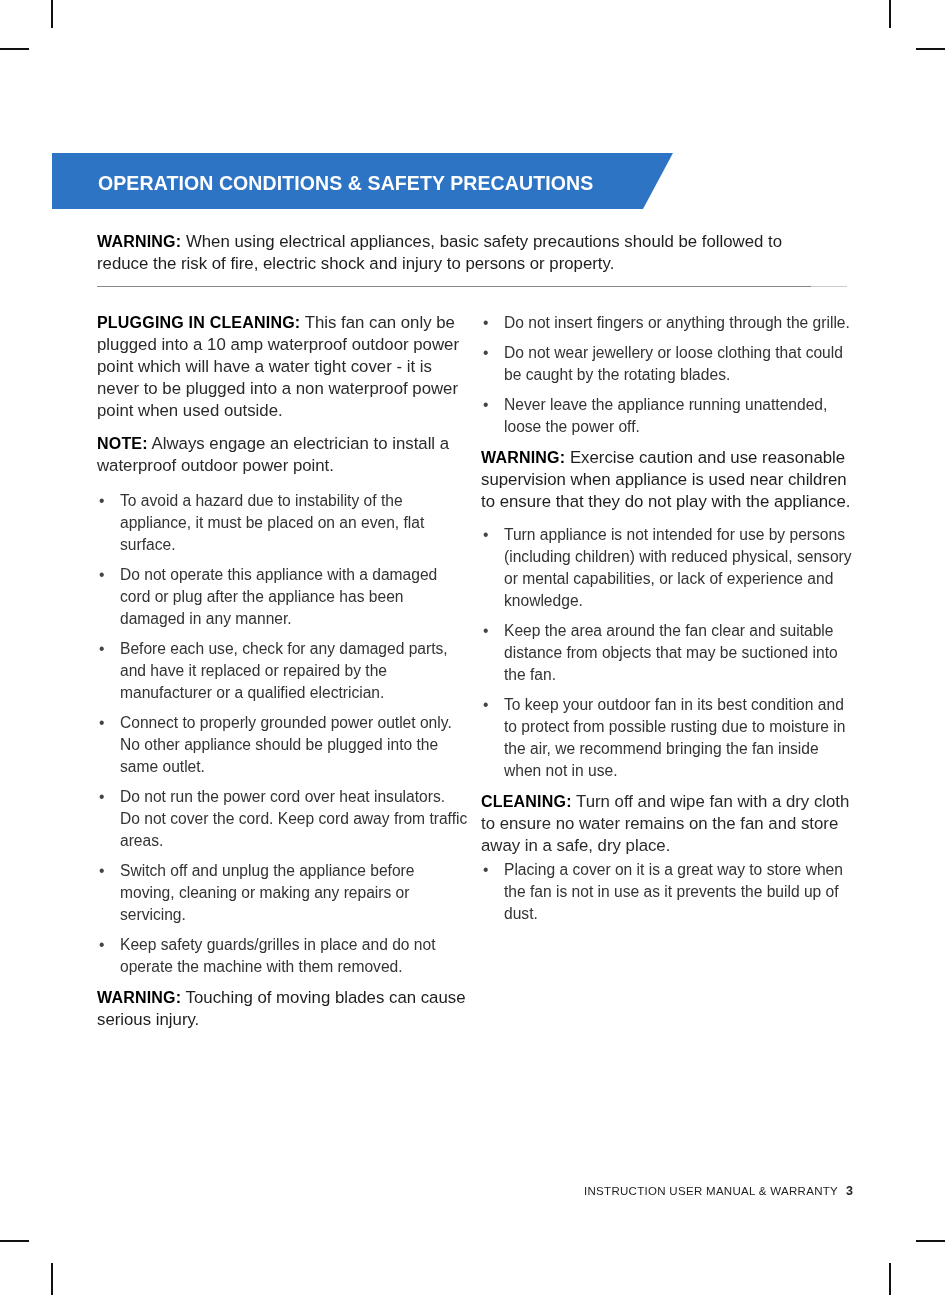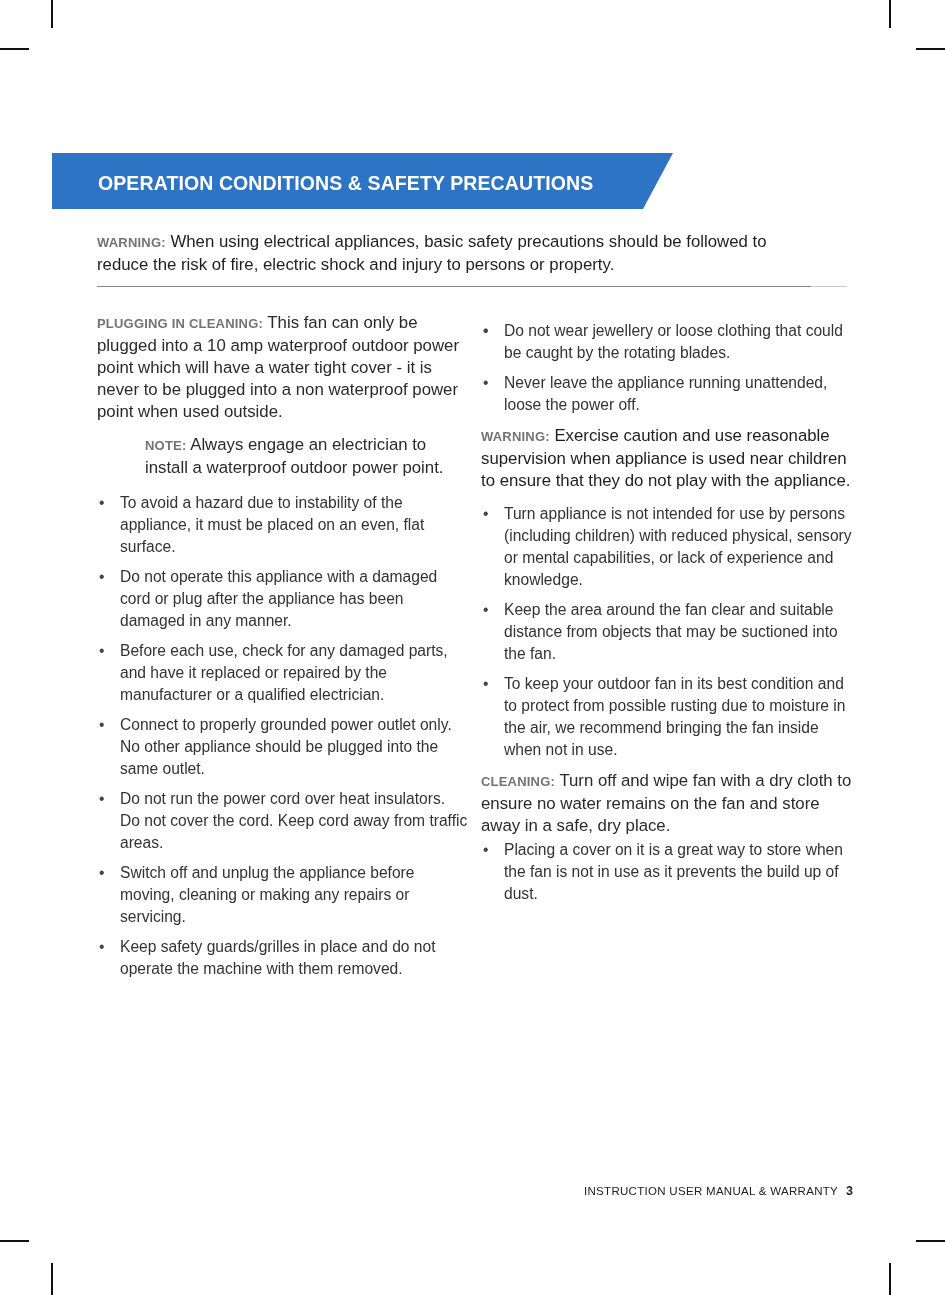--- a/index.html
+++ b/index.html
@@ -8,21 +8,21 @@
 
   .crop { position: absolute; background: #111; }
 
   .banner { position: absolute; left: 52px; top: 153px; width: 621px; height: 56px; padding-left: 16px; }
   .banner svg { position: absolute; left: 0; top: 0; }
   .banner-title { position: absolute; left: 46px; top: 0; height: 56px; line-height: 60px;
                   font-size: 19.5px; font-weight: bold; color: #ffffff; letter-spacing: 0.1px; }
 
   .intro { position: absolute; left: 97px; top: 231px; width: 720px;
            font-size: 16.8px; line-height: 22px; color: #1e1e1e; }
-  .lbl { font-weight: bold; font-size: 13px; letter-spacing: 0.2px; color: #737373; }
+  .lbl { font-weight: bold; font-size: 16px; letter-spacing: 0.2px; color: #000000; }
 
   .rule-dark { position: absolute; left: 97px; top: 286px; width: 714px; height: 1px; background: #888; }
   .rule-light { position: absolute; left: 811px; top: 286px; width: 36px; height: 1px; background: #ccc; }
 
   .col { position: absolute; top: 312px; }
   .col-left { left: 97px; width: 372px; }
   .col-right { left: 481px; width: 372px; }
 
   .para { font-size: 16.8px; line-height: 22px; color: #2a2a2a; margin: 0 0 11px 0; }
   .para.warn { color: #1e1e1e; }
@@ -58,37 +58,40 @@
 <div class="intro">
   <span class="lbl">WARNING:</span><span> When using electrical appliances, basic safety precautions should be followed to reduce the risk of fire, electric shock and injury to persons or property.</span>
 </div>
 <div class="rule-dark"></div>
 <div class="rule-light"></div>
 
 <div class="col col-left">
   <p class="para">
     <span class="lbl">PLUGGING IN CLEANING:</span><span> This fan can only be plugged into a 10 amp waterproof outdoor power point which will have a water tight cover - it is never to be plugged into a non waterproof power point when used outside.</span>
   </p>
-  <p class="para" style="margin-bottom:13px;margin-left:48px;">
+  <p class="para" style="margin-bottom:13px;">
     <span class="lbl">NOTE:</span><span> Always engage an electrician to install a waterproof outdoor power point.</span>
   </p>
   <ul class="bullets">
     <li><span class="dot">•</span><span>To avoid a hazard due to instability of the appliance, it must be placed on an even, flat surface.</span></li>
     <li><span class="dot">•</span><span>Do not operate this appliance with a damaged cord or plug after the appliance has been damaged in any manner.</span></li>
     <li><span class="dot">•</span><span>Before each use, check for any damaged parts, and have it replaced or repaired by the manufacturer or a qualified electrician.</span></li>
     <li><span class="dot">•</span><span>Connect to properly grounded power outlet only. No other appliance should be plugged into the same outlet.</span></li>
     <li><span class="dot">•</span><span>Do not run the power cord over heat insulators. Do not cover the cord. Keep cord away from traffic areas.</span></li>
     <li><span class="dot">•</span><span>Switch off and unplug the appliance before moving, cleaning or making any repairs or servicing.</span></li>
     <li><span class="dot">•</span><span>Keep safety guards/grilles in place and do not operate the machine with them removed.</span></li>
   </ul>
+  <p class="para warn">
+    <span class="lbl">WARNING:</span><span> Touching of moving blades can cause serious injury.</span>
+  </p>
 </div>
 
 <div class="col col-right">
   <ul class="bullets">
-    <li><span class="dot">•</span></li>
+    <li><span class="dot">•</span><span>Do not insert fingers or anything through the grille.</span></li>
     <li><span class="dot">•</span><span>Do not wear jewellery or loose clothing that could be caught by the rotating blades.</span></li>
     <li><span class="dot">•</span><span>Never leave the appliance running unattended, loose the power off.</span></li>
   </ul>
   <p class="para warn">
     <span class="lbl">WARNING:</span><span> Exercise caution and use reasonable supervision when appliance is used near children to ensure that they do not play with the appliance.</span>
   </p>
   <ul class="bullets">
     <li><span class="dot">•</span><span>Turn appliance is not intended for use by persons (including children) with reduced physical, sensory or mental capabilities, or lack of experience and knowledge.</span></li>
     <li><span class="dot">•</span><span>Keep the area around the fan clear and suitable distance from objects that may be suctioned into the fan.</span></li>
     <li><span class="dot">•</span><span>To keep your outdoor fan in its best condition and to protect from possible rusting due to moisture in the air, we recommend bringing the fan inside when not in use.</span></li>

